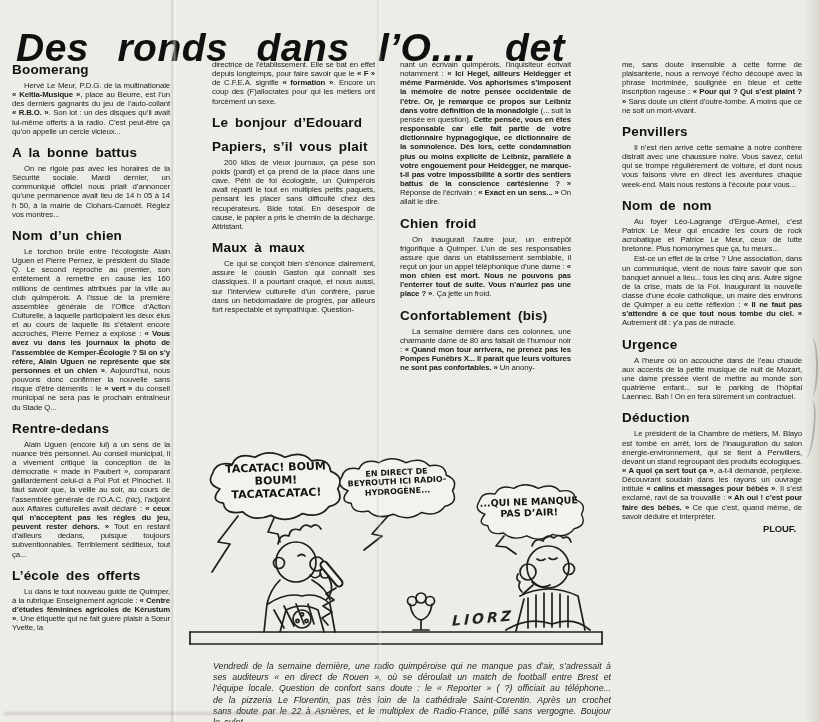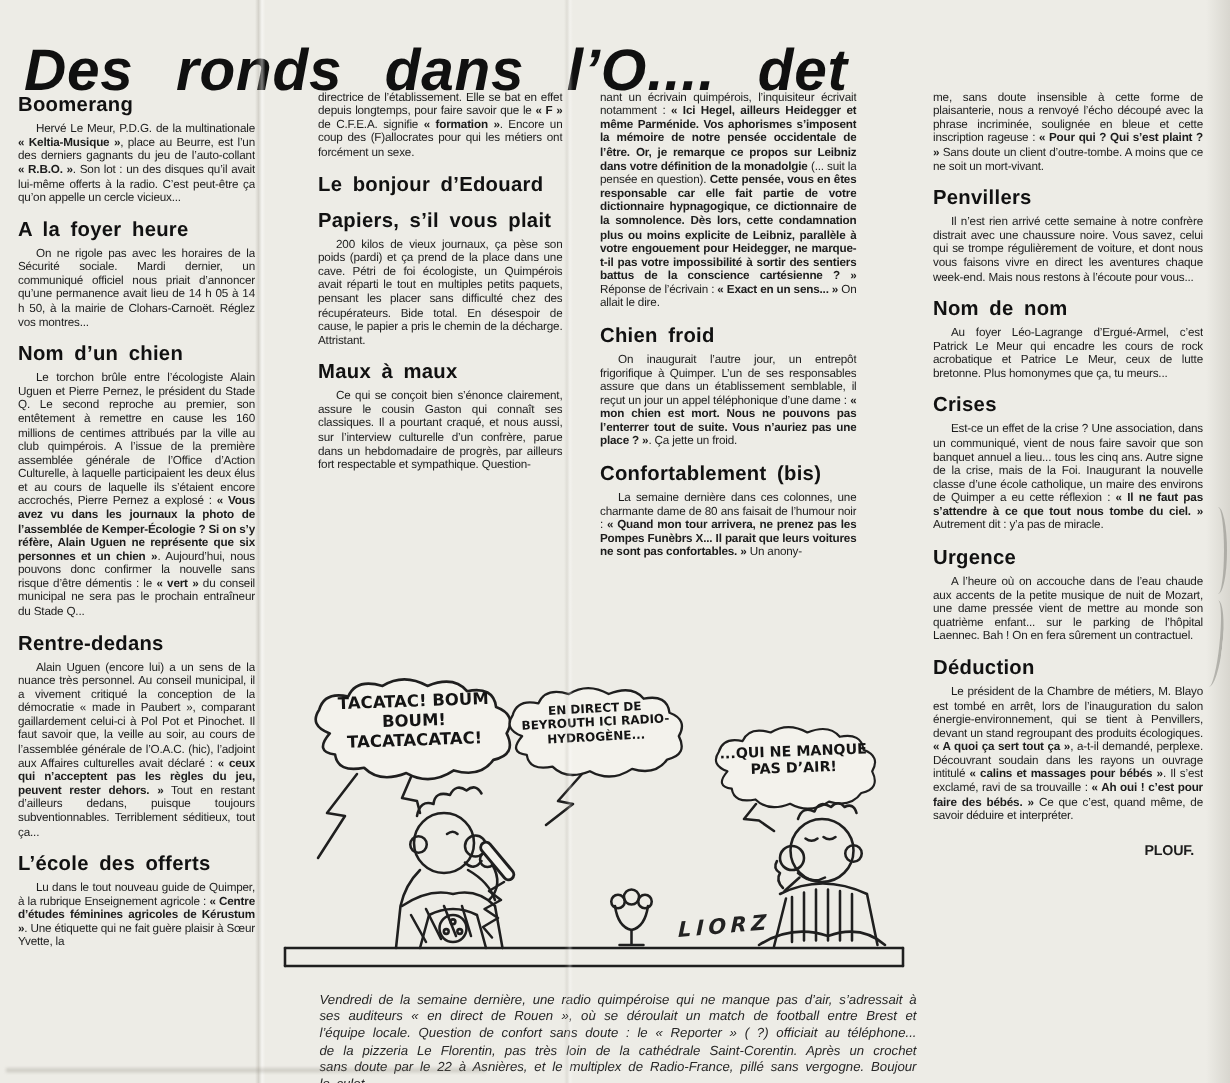--- a/index.html
+++ b/index.html
@@ -23,21 +23,21 @@
   #col3{left:400px;width:171px;height:396px;}
   #col4{left:622px;width:180px;height:660px;}
   .col h2{
     font-size:13.5px;line-height:15px;margin:9px 0 4px 0;
     word-spacing:3px;letter-spacing:.2px;text-align:left;color:#111;
   }
   .col h2:first-child{margin-top:2px;}
   .col p{margin:0 0 1px 0;}
   .col p.ind{text-indent:12px;}
   .b{font-weight:bold;}
-  #signoff{text-align:right;font-weight:bold;font-size:9.5px;padding-right:6px;margin-top:15px;}
+  #signoff{text-align:right;font-weight:bold;font-size:9.5px;padding-right:6px;margin-top:3px;}
 
   
   #cartoon{position:absolute;left:176px;top:446px;width:436px;height:204px;}
   #cartoon svg{position:absolute;left:0;top:0;}
   .bub{
     position:absolute;text-align:center;font-weight:bold;color:#141414;
     font-family:"DejaVu Sans", sans-serif;line-height:1.18;
   }
   #bub-sound{left:36px;top:16px;width:128px;font-size:11px;transform:rotate(-2deg);}
   #bub-radio{left:166px;top:22px;width:110px;font-size:8px;transform:rotate(-3deg);}
@@ -63,21 +63,21 @@
   #bottom-smear{position:absolute;left:4px;top:712px;width:320px;height:3px;background:rgba(125,120,108,.25);filter:blur(1px);pointer-events:none;}
 </style>
 </head>
 <body>
 
 <h1 id="headline">Des ronds dans l’O.... det</h1>
 
 <div class="col" id="col1">
   <h2>Boomerang</h2>
   <p class="ind"><span>Hervé Le Meur, P.D.G. de la multinationale </span><span class="b">« Keltia-Musique »</span><span>, place au Beurre, est l’un des derniers gagnants du jeu de l’auto-collant </span><span class="b">« R.B.O. »</span><span>. Son lot : un des disques qu’il avait lui-même offerts à la radio. C’est peut-être ça qu’on appelle un cercle vicieux...</span></p>
-  <h2>A la foyer heure</h2>
+  <h2>A la bonne battus</h2>
   <p class="ind"><span>On ne rigole pas avec les horaires de la Sécurité sociale. Mardi dernier, un communiqué officiel nous priait d’annoncer qu’une permanence avait lieu de 14 h 05 à 14 h 50, à la mairie de Clohars-Carnoët. Réglez vos montres...</span></p>
   <h2>Nom d’un chien</h2>
   <p class="ind"><span>Le torchon brûle entre l’écologiste Alain Uguen et Pierre Pernez, le président du Stade Q. Le second reproche au premier, son entêtement à remettre en cause les 160 millions de centimes attribués par la ville au club quimpérois. A l’issue de la première assemblée générale de l’Office d’Action Culturelle, à laquelle participaient les deux élus et au cours de laquelle ils s’étaient encore accrochés, Pierre Pernez a explosé : </span><span class="b">« Vous avez vu dans les journaux la photo de l’assemblée de Kemper-Écologie ? Si on s’y réfère, Alain Uguen ne représente que six personnes et un chien »</span><span>. Aujourd’hui, nous pouvons donc confirmer la nouvelle sans risque d’être démentis : le </span><span class="b">« vert »</span><span> du conseil municipal ne sera pas le prochain entraîneur du Stade Q...</span></p>
   <h2>Rentre-dedans</h2>
   <p class="ind"><span>Alain Uguen (encore lui) a un sens de la nuance très personnel. Au conseil municipal, il a vivement critiqué la conception de la démocratie « made in Paubert », comparant gaillardement celui-ci à Pol Pot et Pinochet. Il faut savoir que, la veille au soir, au cours de l’assemblée générale de l’O.A.C. (hic), l’adjoint aux Affaires culturelles avait déclaré : </span><span class="b">« ceux qui n’acceptent pas les règles du jeu, peuvent rester dehors. »</span><span> Tout en restant d’ailleurs dedans, puisque toujours subventionnables. Terriblement séditieux, tout ça...</span></p>
   <h2>L’école des offerts</h2>
   <p class="ind"><span>Lu dans le tout nouveau guide de Quimper, à la rubrique Enseignement agricole : </span><span class="b">« Centre d’études féminines agricoles de Kérustum »</span><span>. Une étiquette qui ne fait guère plaisir à Sœur Yvette, la</span></p>
 </div>
 
 <div class="col" id="col2">
@@ -96,21 +96,20 @@
   <h2>Confortablement (bis)</h2>
   <p class="ind"><span>La semaine dernière dans ces colonnes, une charmante dame de 80 ans faisait de l’humour noir : </span><span class="b">« Quand mon tour arrivera, ne prenez pas les Pompes Funèbrs X... Il parait que leurs voitures ne sont pas confortables. »</span><span> Un anony-</span></p>
 </div>
 
 <div class="col" id="col4">
   <p><span>me, sans doute insensible à cette forme de plaisanterie, nous a renvoyé l’écho découpé avec la phrase incriminée, soulignée en bleue et cette inscription rageuse : </span><span class="b">« Pour qui ? Qui s’est plaint ? »</span><span> Sans doute un client d’outre-tombe. A moins que ce ne soit un mort-vivant.</span></p>
   <h2>Penvillers</h2>
   <p class="ind"><span>Il n’est rien arrivé cette semaine à notre confrère distrait avec une chaussure noire. Vous savez, celui qui se trompe régulièrement de voiture, et dont nous vous faisons vivre en direct les aventures chaque week-end. Mais nous restons à l’écoute pour vous...</span></p>
   <h2>Nom de nom</h2>
   <p class="ind"><span>Au foyer Léo-Lagrange d’Ergué-Armel, c’est Patrick Le Meur qui encadre les cours de rock acrobatique et Patrice Le Meur, ceux de lutte bretonne. Plus homonymes que ça, tu meurs...</span></p>
-  <h2>Crises</h2>
   <p class="ind"><span>Est-ce un effet de la crise ? Une association, dans un communiqué, vient de nous faire savoir que son banquet annuel a lieu... tous les cinq ans. Autre signe de la crise, mais de la Foi. Inaugurant la nouvelle classe d’une école catholique, un maire des environs de Quimper a eu cette réflexion : </span><span class="b">« Il ne faut pas s’attendre à ce que tout nous tombe du ciel. »</span><span> Autrement dit : y’a pas de miracle.</span></p>
   <h2>Urgence</h2>
   <p class="ind"><span>A l’heure où on accouche dans de l’eau chaude aux accents de la petite musique de nuit de Mozart, une dame pressée vient de mettre au monde son quatrième enfant... sur le parking de l’hôpital Laennec. Bah ! On en fera sûrement un contractuel.</span></p>
   <h2>Déduction</h2>
   <p class="ind"><span>Le président de la Chambre de métiers, M. Blayo est tombé en arrêt, lors de l’inauguration du salon énergie-environnement, qui se tient à Penvillers, devant un stand regroupant des produits écologiques. </span><span class="b">« A quoi ça sert tout ça »</span><span>, a-t-il demandé, perplexe. Découvrant soudain dans les rayons un ouvrage intitulé </span><span class="b">« calins et massages pour bébés »</span><span>. Il s’est exclamé, ravi de sa trouvaille : </span><span class="b">« Ah oui ! c’est pour faire des bébés. »</span><span> Ce que c’est, quand même, de savoir déduire et interpréter.</span></p>
   <div id="signoff">PLOUF.</div>
 </div>
 
 <div id="cartoon">
   <svg width="436" height="204" viewBox="0 0 436 204">

